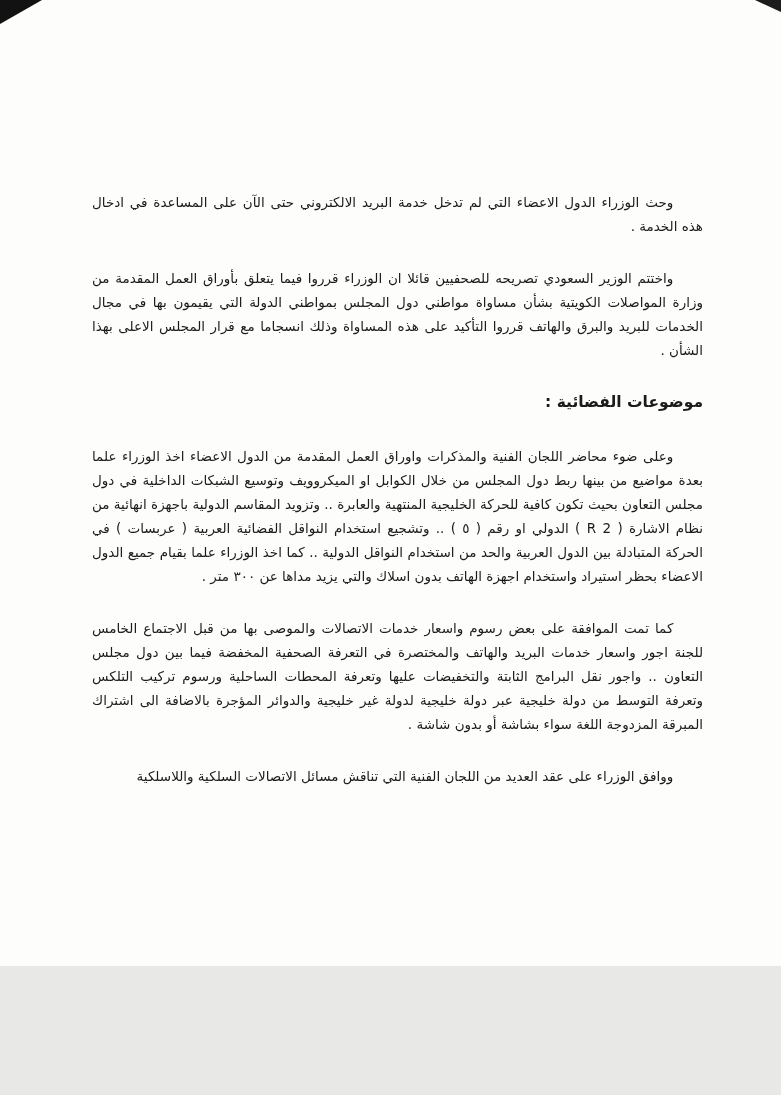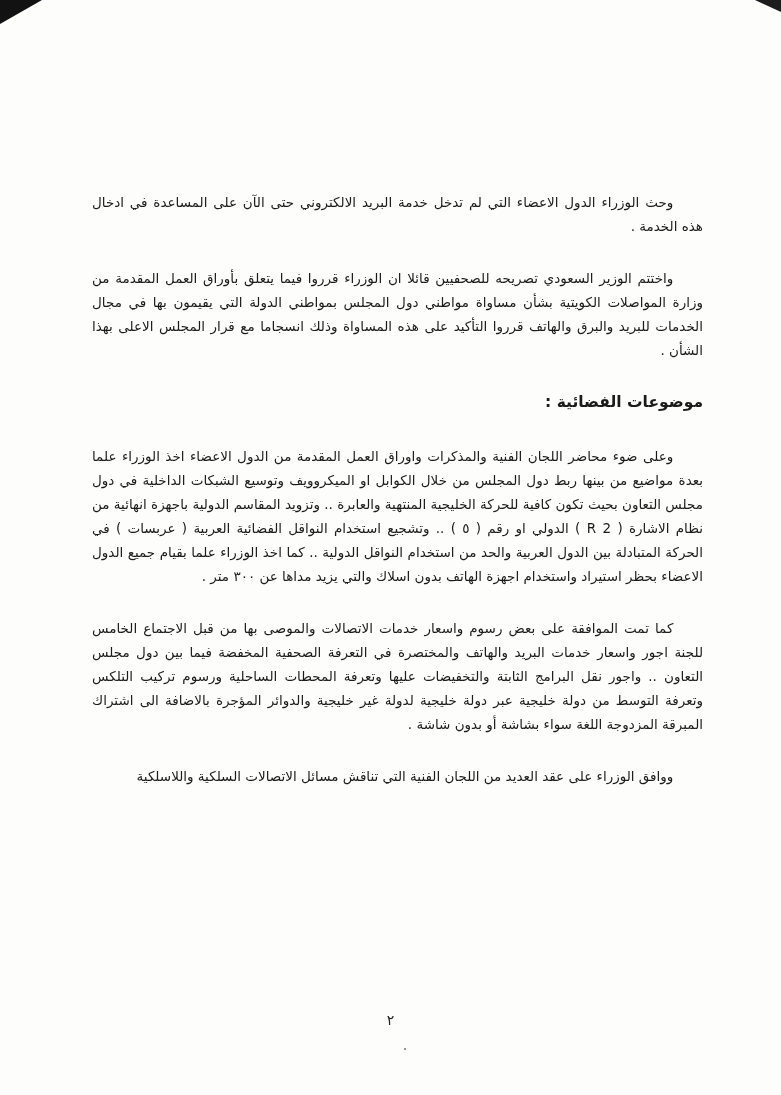--- a/index.html
+++ b/index.html
@@ -3,21 +3,21 @@
 <meta charset="utf-8">
 <style>
   html, body {
     margin: 0;
     padding: 0;
     background: #e8e8e6;
   }
   .page {
     position: relative;
     width: 781px;
-    height: 1095px;
+    height: 966px;
     margin: 0 auto;
     background: #fdfdfb;
     overflow: hidden;
     font-family: "DejaVu Sans", sans-serif;
     color: #1b1b1b;
   }
   
   .artifact-tl {
     position: absolute;
     top: 0; left: 0;

